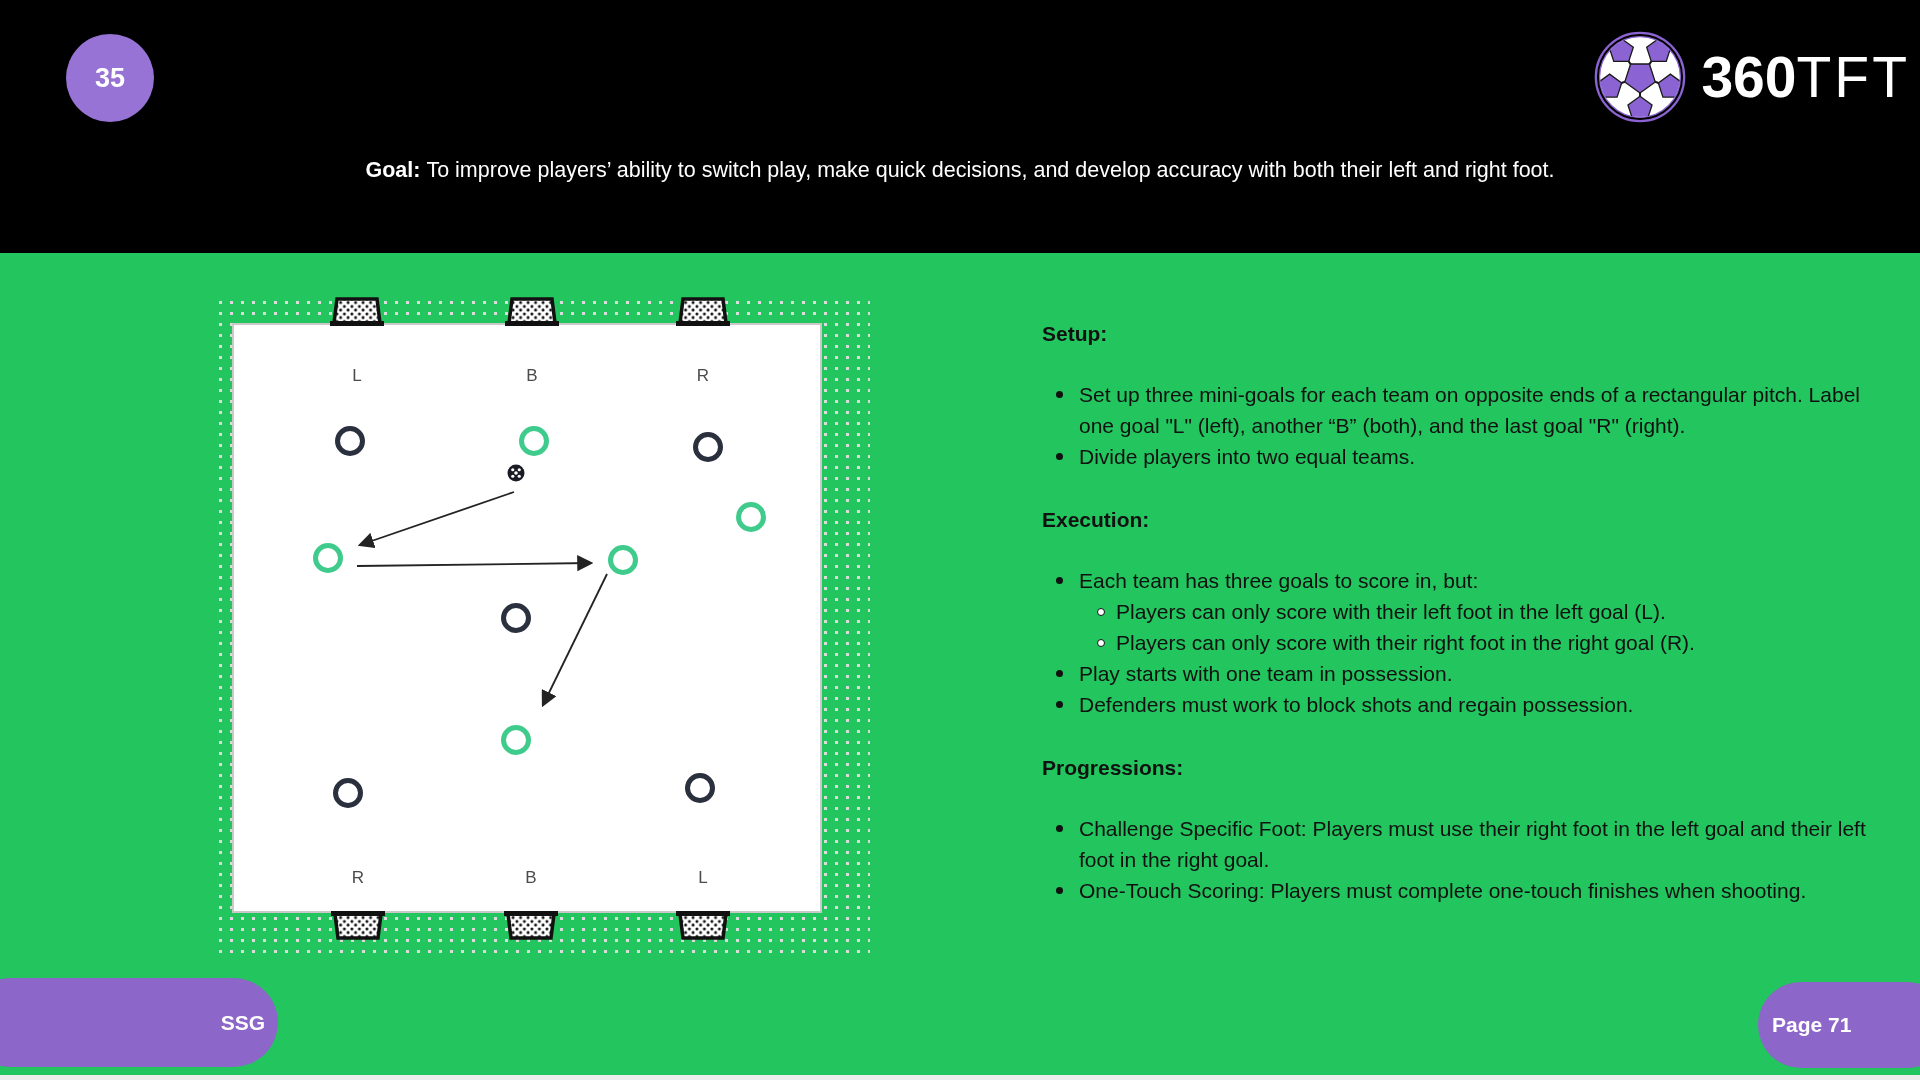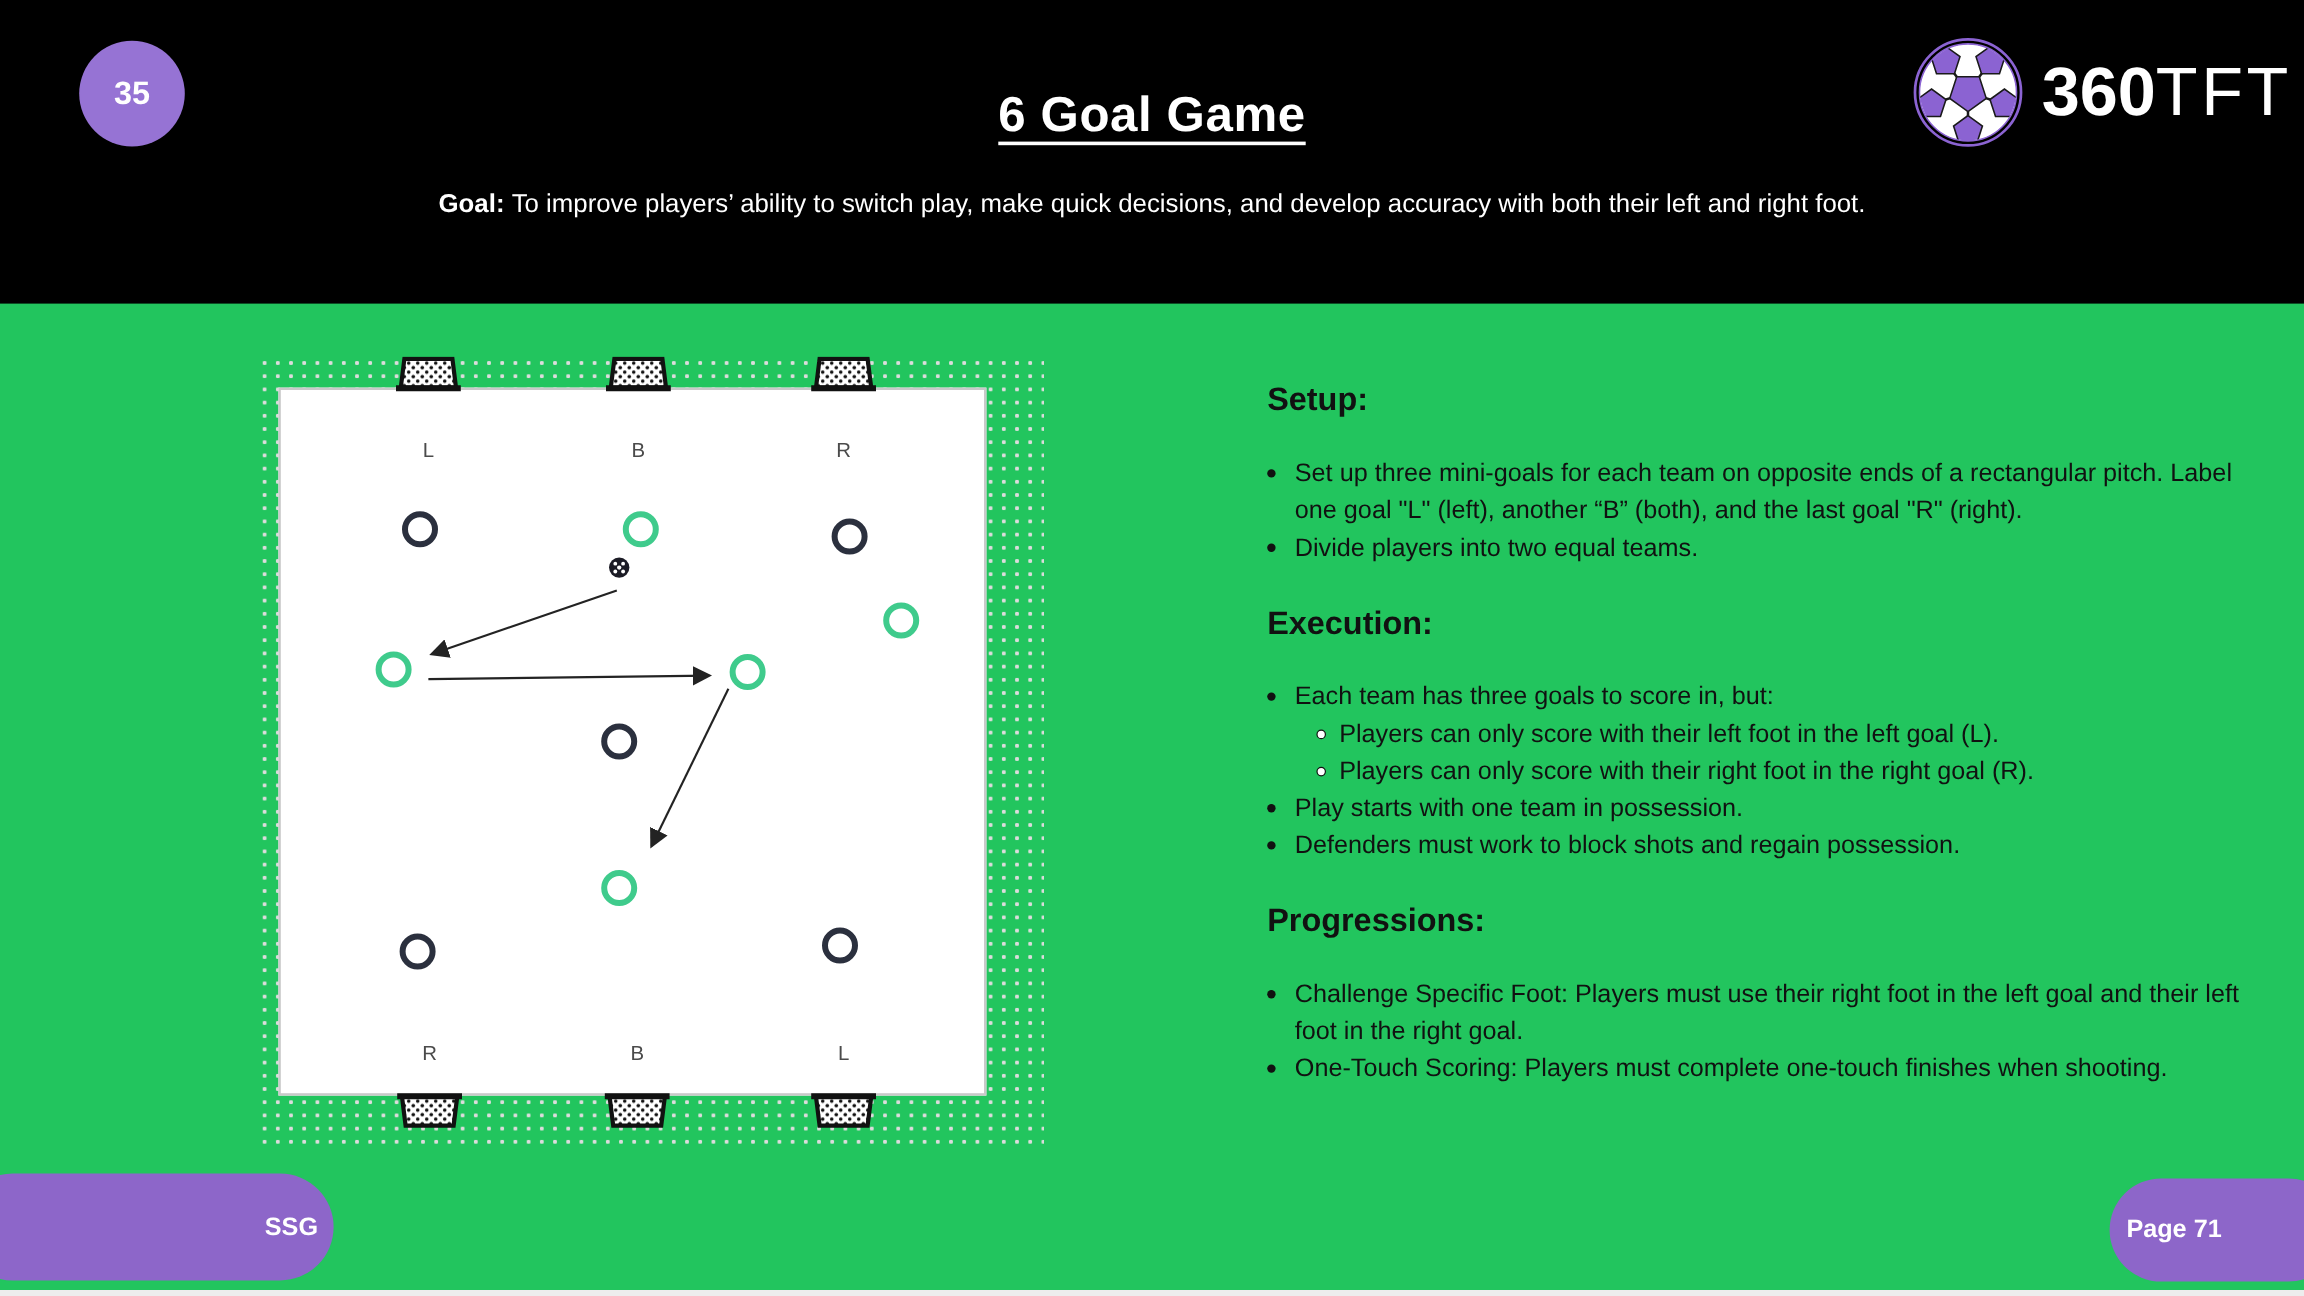--- a/index.html
+++ b/index.html
@@ -28,21 +28,21 @@
       background-size:11px 11px;}
   .pitch-rect{position:absolute;left:17px;top:26px;width:590px;height:590px;
       background:#fff;border:2px solid #c9c9c9;box-sizing:border-box;}
   svg.diagram{position:absolute;left:0;top:0;}
   svg.diagram text{font:17px "Liberation Sans",sans-serif;fill:#4b4b4b;text-anchor:middle;}
 
   
   .instructions{position:absolute;left:1038px;top:318px;width:845px;
       font-size:21px;line-height:31px;color:#111;}
   .section{margin-bottom:32px;}
-  .section h3{font-size:27px;font-weight:bold;margin:0 0 30px 18px;line-height:31px;}
+  .section h3{font-size:21px;font-weight:bold;margin:0 0 30px 4px;line-height:31px;}
   .section ul{list-style:none;margin:0;padding:0;}
   .section li{position:relative;}
   .section li.l1{padding-left:41px;}
   .section li.l2{padding-left:78px;}
   .m1{position:absolute;left:18px;top:12px;width:7px;height:7px;border-radius:50%;background:#111;}
   .m2{position:absolute;left:59px;top:12px;width:8px;height:8px;border-radius:50%;
       border:1.7px solid #111;box-sizing:border-box;background:#fff;}
 
   
   .pill{position:absolute;color:#fff;font-weight:bold;font-size:21px;display:flex;align-items:center;}
@@ -52,21 +52,20 @@
       justify-content:flex-start;padding-left:14px;box-sizing:border-box;}
   .bottom-strip{position:absolute;left:0;bottom:0;width:100%;height:5px;background:#ededed;}
 </style>
 </head>
 <body>
 
 <div class="page">
 
   <div class="header">
     <div class="badge" style="background: rgb(150, 115, 212);">35</div>
-    <div class="title">6 Goal Game</div>
     <div class="goal-line"><b>Goal:</b><span>To improve players’ ability to switch play, make quick decisions, and develop accuracy with both their left and right foot.</span></div>
     <div class="logo">
       <svg id="logo-ball" width="94" height="94" viewBox="0 0 100 100">
           <clipPath id="bclip">
             <circle cx="50" cy="50" r="42.5"></circle>
           </clipPath>
           <circle cx="50" cy="50" r="47" fill="none" stroke="#8B63D2" stroke-width="2.4"></circle>
           <circle cx="50" cy="50" r="43" fill="#fff" stroke="#8B63D2" stroke-width="1.4"></circle>
           <g clip-path="url(#bclip)">
             <line x1="40.6" y1="37.1" x2="35.9" y2="30.6" stroke="#1a1a1a" stroke-width="2.2"></line>

